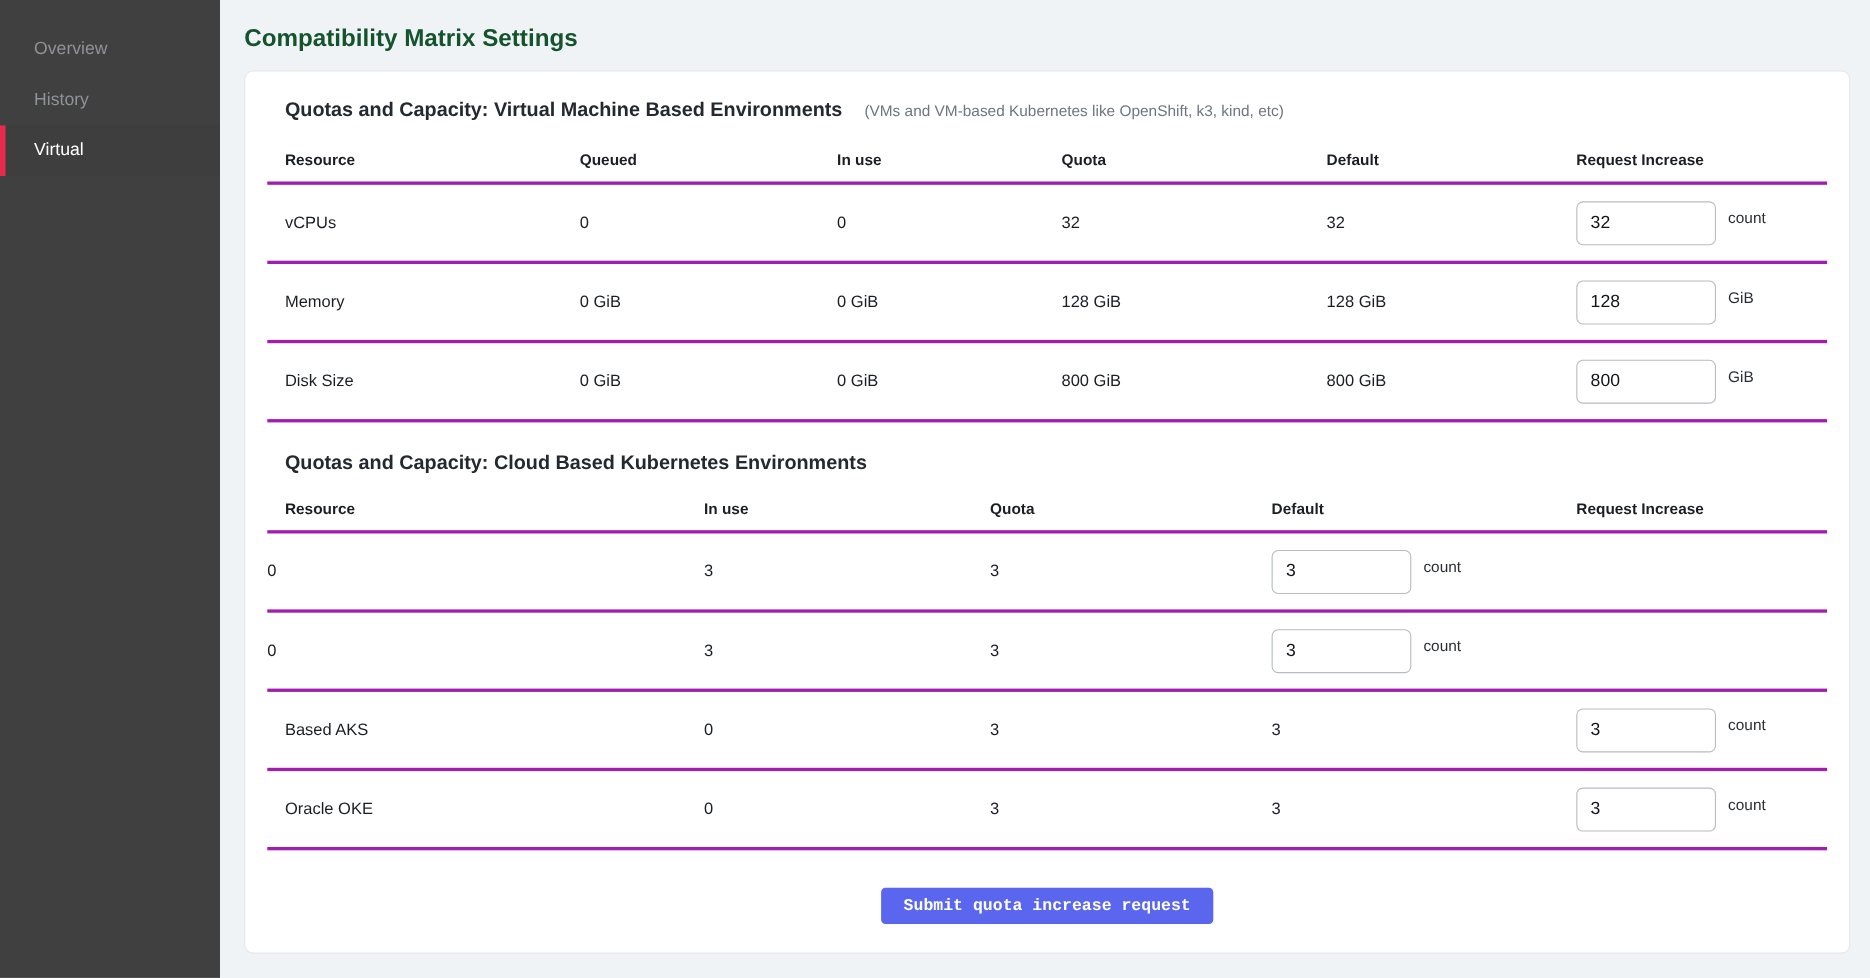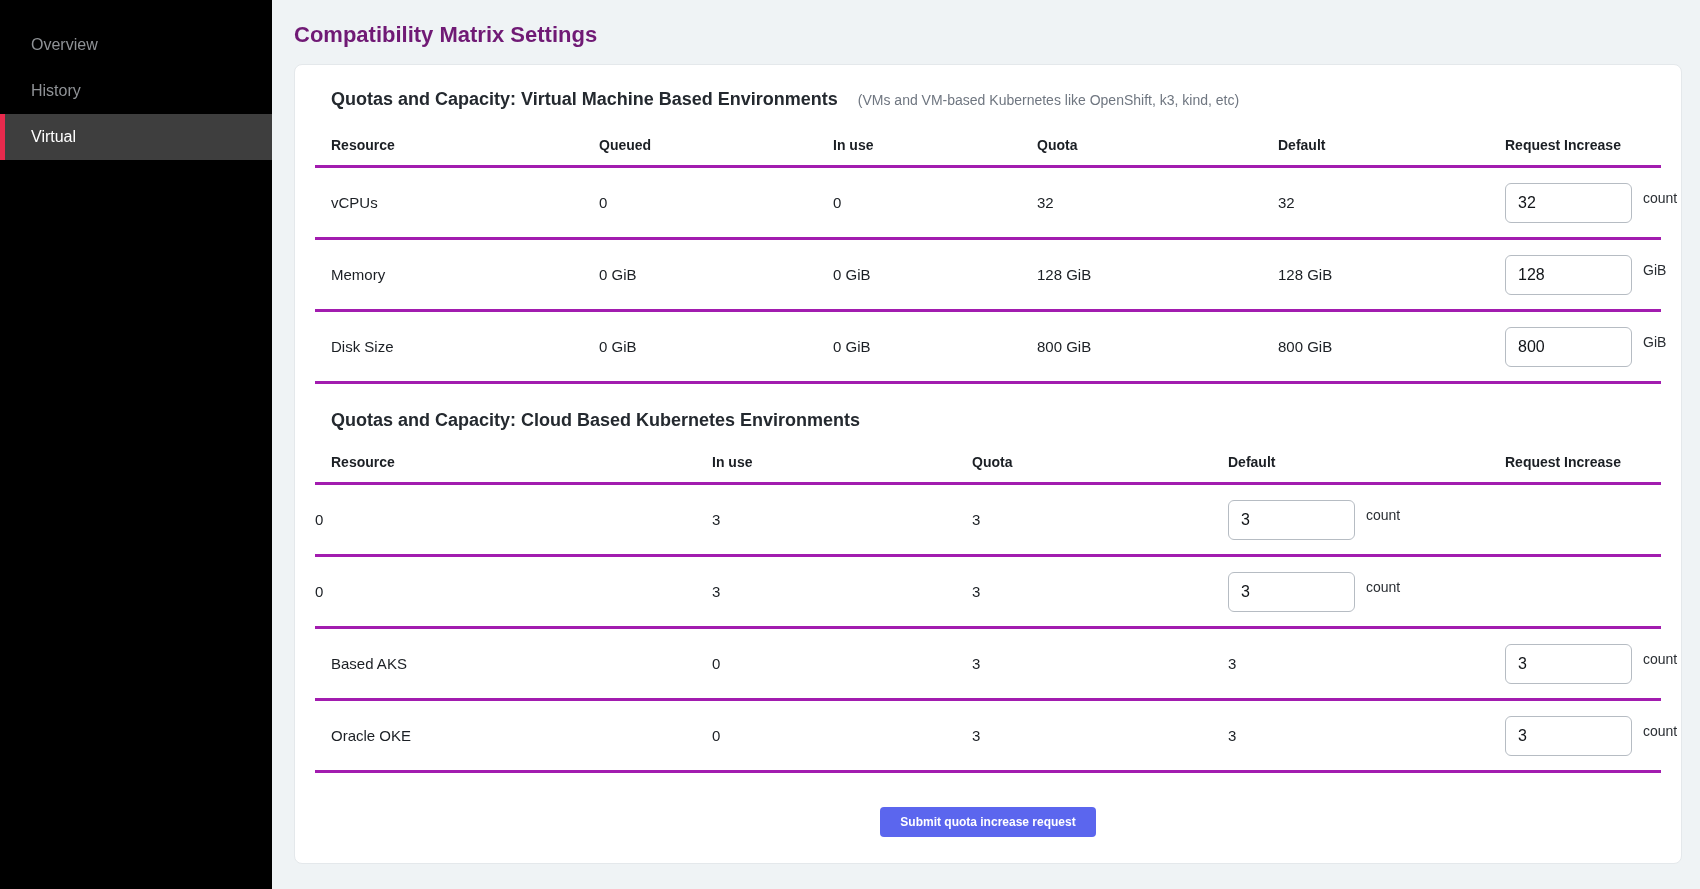--- a/index.html
+++ b/index.html
@@ -6,22 +6,22 @@
   html, body {
     width: 1700px; height: 889px;
     font-family: "Liberation Sans", sans-serif;
     background: #eff3f5;
     overflow: hidden;
   }
   .app { display: flex; width: 1700px; height: 889px; }
 
   
   .sidebar {
-    width: 272px; height: 100%;
-    background: #000000;
+    width: 200px; height: 100%;
+    background: #404040;
     padding-top: 22px;
     flex-shrink: 0;
   }
   .side-item {
     height: 46px;
     display: flex; align-items: center;
     padding-left: 31px;
     font-size: 16px;
     color: #8f9296;
     cursor: pointer;
@@ -35,21 +35,21 @@
 
   
   .main {
     flex: 1;
     padding: 16px 18px 16px 22px;
     overflow: hidden;
   }
   .page-title {
     font-size: 22px;
     font-weight: 700;
-    color: #701a75;
+    color: #14532d;
     padding-top: 6px;
   }
   .card {
     margin-top: 16px;
     background: #ffffff;
     border: 1px solid #e4e8eb;
     border-radius: 8px;
     padding: 24px 20px 26px 20px;
   }
 
@@ -110,22 +110,22 @@
   }
 
   
   .submit-row {
     display: flex; justify-content: center;
     padding-top: 34px;
   }
   .submit-btn {
     background: var(--accent, #5b66ee);
     color: #ffffff;
-    font-family: Liberation Sans, sans-serif;
-    font-size: 12px;
+    font-family: Liberation Mono, monospace;
+    font-size: 15px;
     font-weight: 700;
     border: none;
     border-radius: 4px;
     padding: 8px 20px;
     cursor: pointer;
   }
 </style>
 </head>
 <body>
 

